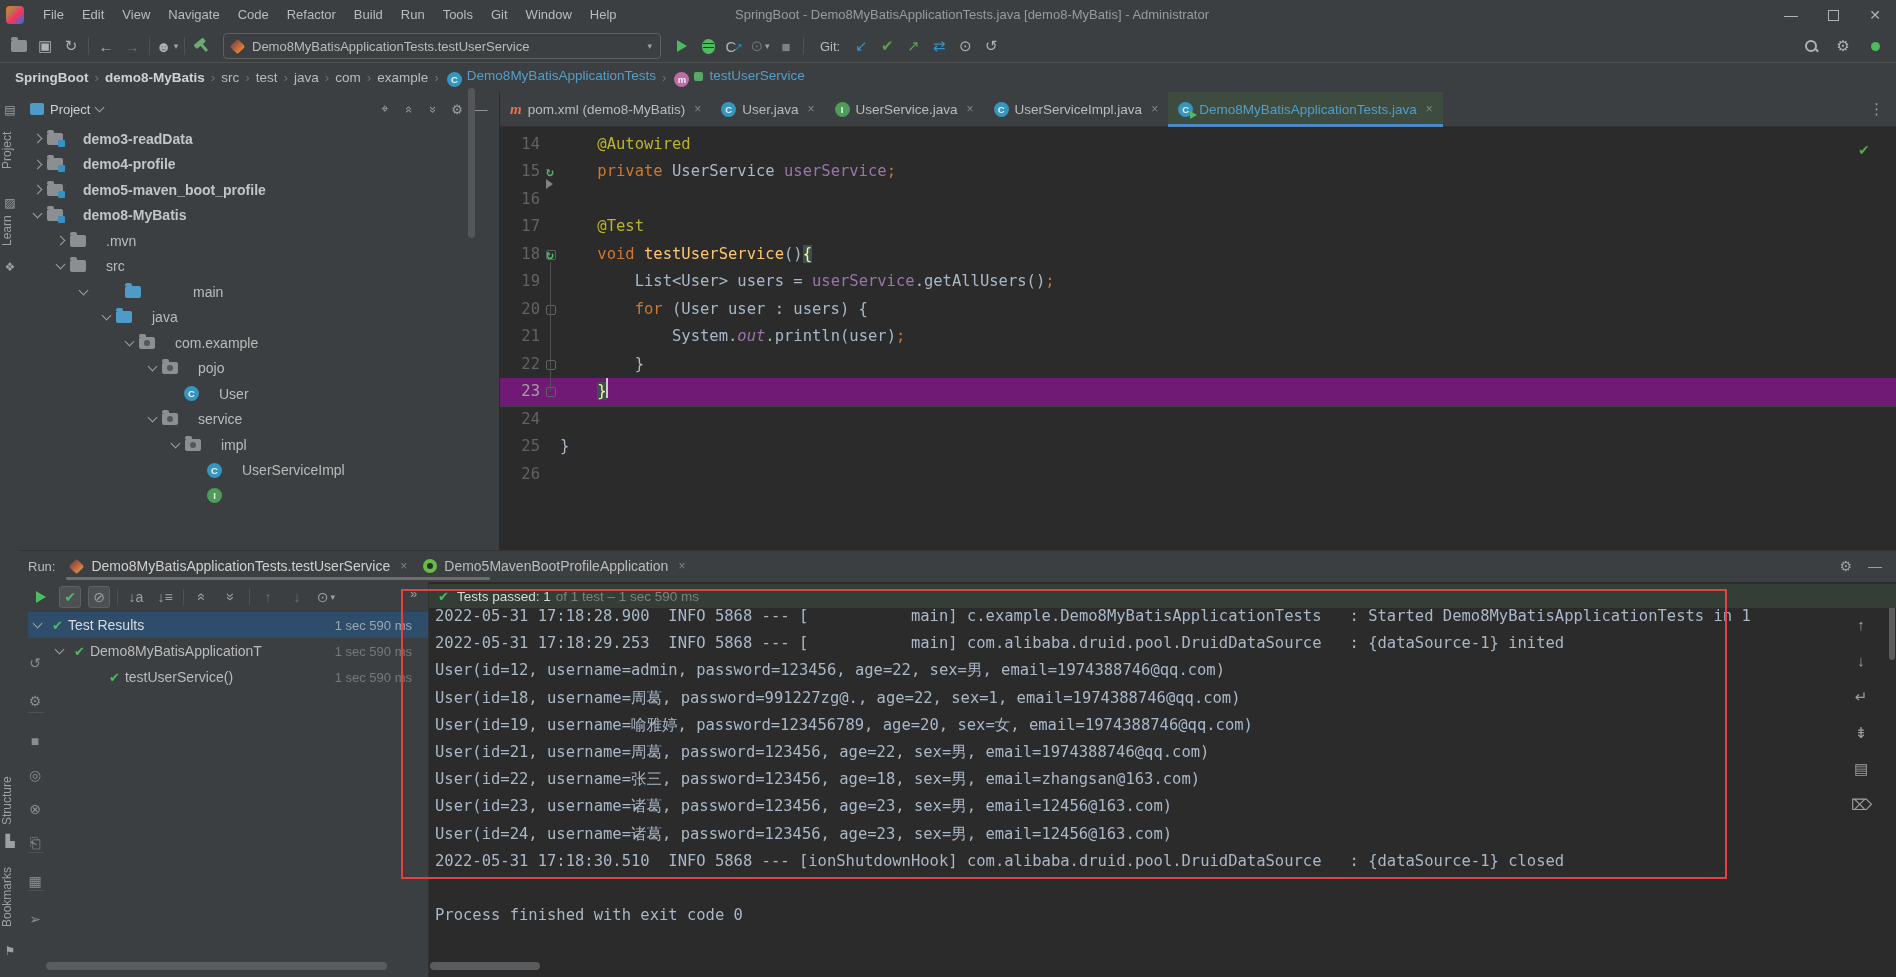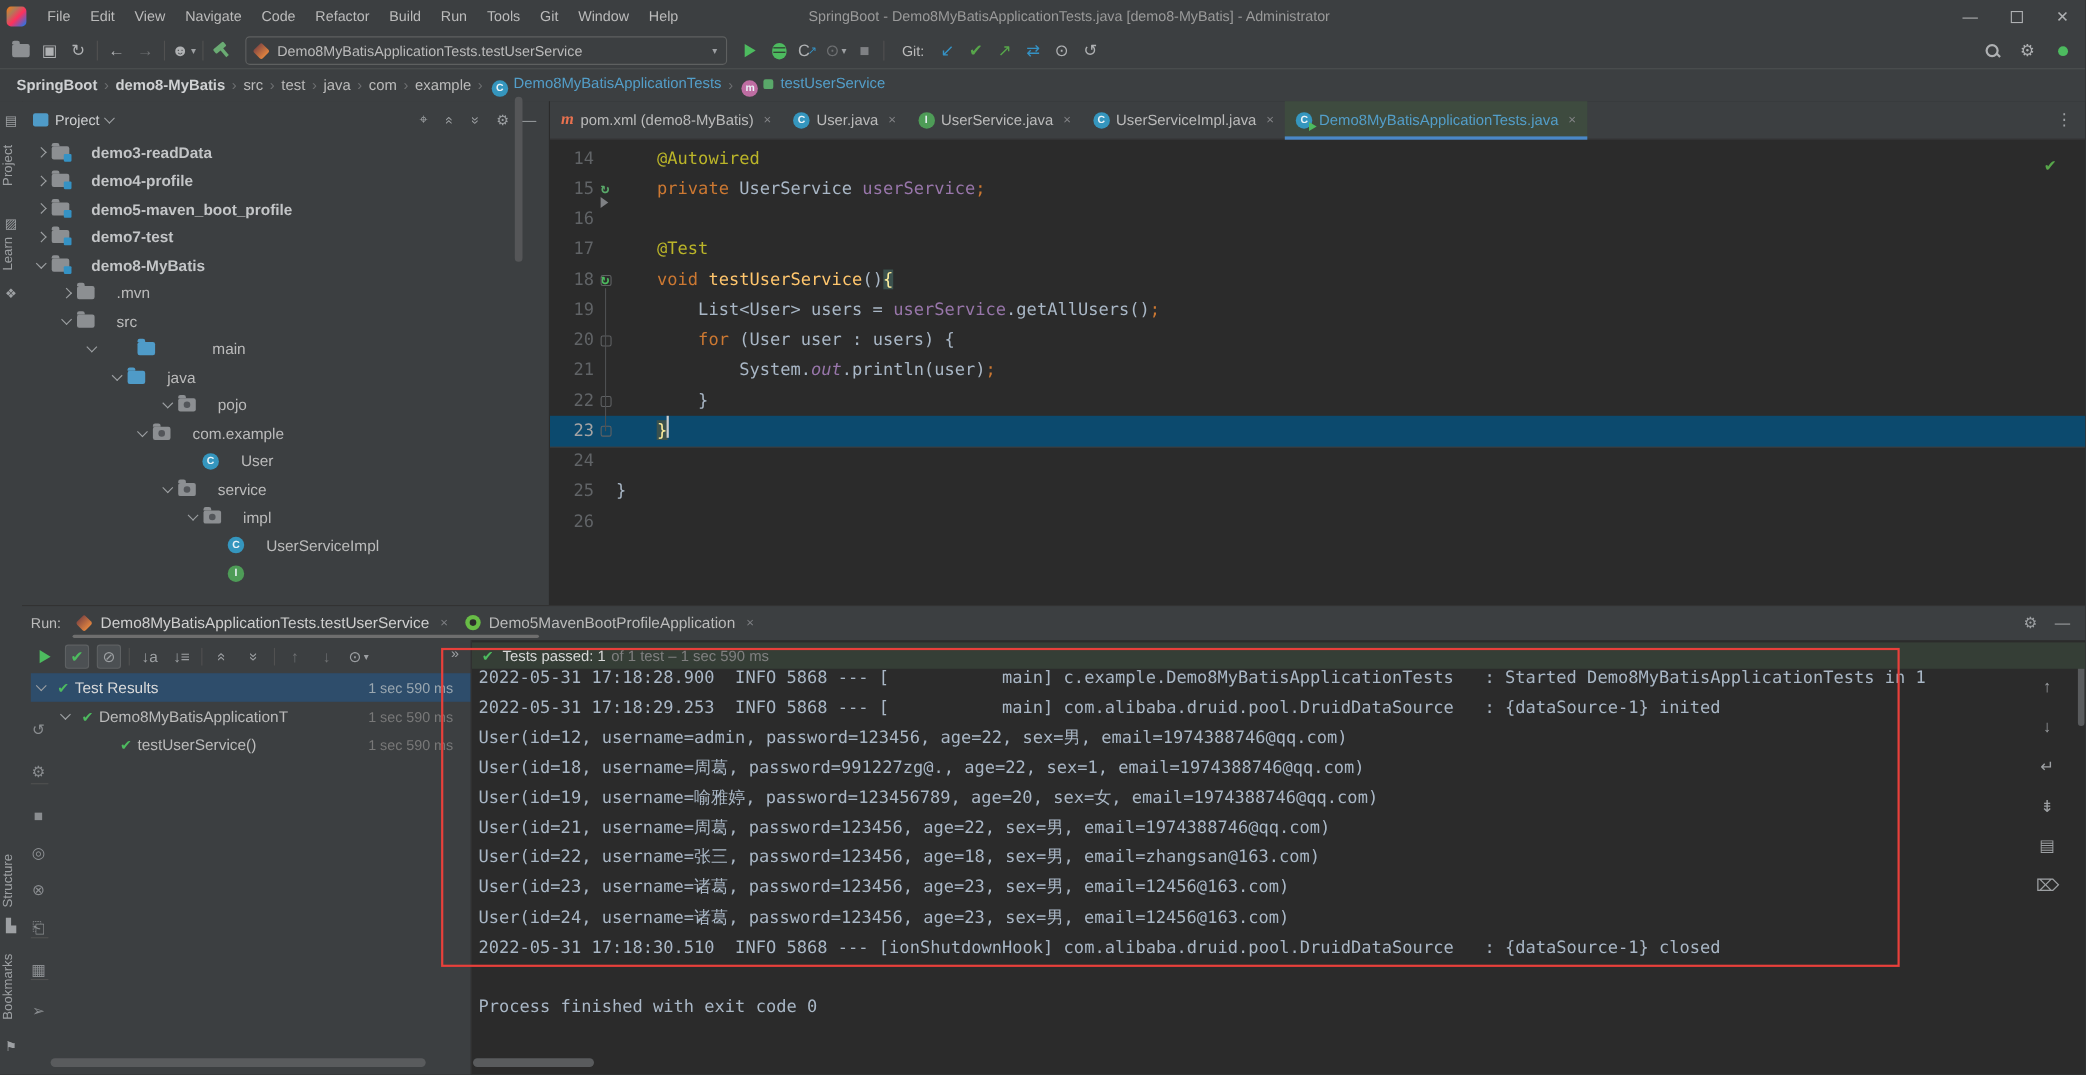--- a/index.html
+++ b/index.html
@@ -82,21 +82,21 @@
   .m-ico{color:#E8714F;font-weight:bold;font-style:italic;font-family:"Liberation Serif",serif;font-size:15px;}
   .tc-wrap{position:relative;}
   .tc-wrap .mini{position:absolute;right:-4px;bottom:-2px;width:0;height:0;
       border-left:7px solid #4DBB5F;border-top:4px solid transparent;border-bottom:4px solid transparent;}
   #tabbar-more{margin-left:auto;align-self:center;color:#9DA0A3;padding:0 12px;font-size:15px;}
   #code{position:absolute;left:0;top:38.5px;width:1396px;height:419px;font-size:15.5px;line-height:27.5px;}
   .cline{position:relative;height:27.5px;white-space:pre;font-family:"DejaVu Sans Mono",monospace;color:#A9B7C6;}
   .lnum{position:absolute;left:0;top:0;width:40px;text-align:right;color:#606366;}
   .lnum.cur{color:#A4A3A3;}
   .ctext{position:absolute;left:60px;top:0;}
-  .caretline{background:#0c4a6e;box-shadow:0 1px 0 #3E4042;}
+  .caretline{background:#701a75;box-shadow:0 1px 0 #3E4042;}
   .tok-kw{color:#CC7832;} .tok-ann{color:#BBB529;} .tok-plain{color:#A9B7C6;}
   .tok-field{color:#9876AA;} .tok-fieldi{color:#9876AA;font-style:italic;}
   .tok-method{color:#FFC66D;} .tok-semi{color:#CC7832;}
   .tok-bracehl{background:#3B514D;color:#FFEF9E;}
   .gut-ico{position:absolute;left:42px;width:16px;text-align:center;color:#59A869;font-weight:bold;font-size:13px;}
   .fold-mark{position:absolute;left:46px;width:8px;height:8px;border:1px solid #5F6163;border-radius:2px;}
   #fold-line{left:550px;top:262px;width:1px;height:130px;background:#4E5052;}
   #gut-tri{left:546px;top:179px;width:0;height:0;border-left:7px solid #7F8184;border-top:5px solid transparent;border-bottom:5px solid transparent;}
   #caret{left:606px;top:378px;width:2px;height:20px;background:#CCCCCC;}
   #insp-ok{left:1858px;top:142px;color:#57A64A;font-size:14px;}
@@ -273,25 +273,20 @@
           <span class="chev" style="transform: rotate(-45deg);"></span>
           <span class="fold module"></span>
           <span class="tree-label b">demo4-profile</span>
         </div>
         <div class="tree-row" style="padding-left: 12px;">
           <span class="chev" style="transform: rotate(-45deg);"></span>
           <span class="fold module"></span>
           <span class="tree-label b">demo5-maven_boot_profile</span>
         </div>
         <div class="tree-row" style="padding-left: 12px;">
-          <span class="chev" style="transform: rotate(-45deg);"></span>
-          <span class="fold module"></span>
-          <span class="tree-label b">demo7-test</span>
-        </div>
-        <div class="tree-row" style="padding-left: 12px;">
           <span class="chev down"></span>
           <span class="fold module"></span>
           <span class="tree-label b">demo8-MyBatis</span>
         </div>
         <div class="tree-row" style="padding-left: 35px;">
           <span class="chev" style="transform: rotate(-45deg);"></span>
           <span class="fold"></span>
           <span class="tree-label">.mvn</span>
         </div>
         <div class="tree-row" style="padding-left: 35px;">
@@ -302,29 +297,29 @@
         <div class="tree-row" style="padding-left: 58px; gap: 32px;">
           <span class="chev down"></span>
           <span class="fold blue"></span>
           <span class="tree-label">main</span>
         </div>
         <div class="tree-row" style="padding-left: 81px;">
           <span class="chev down"></span>
           <span class="fold blue"></span>
           <span class="tree-label">java</span>
         </div>
+        <div class="tree-row" style="padding-left: 104px;">
+          <span class="chev down"></span>
+          <span class="fold pkg"></span>
+          <span class="tree-label">com.example</span>
+        </div>
         <div class="tree-row" style="padding-left: 127px;">
           <span class="chev down"></span>
           <span class="fold pkg"></span>
           <span class="tree-label">pojo</span>
-        </div>
-        <div class="tree-row" style="padding-left: 104px;">
-          <span class="chev down"></span>
-          <span class="fold pkg"></span>
-          <span class="tree-label">com.example</span>
         </div>
         <div class="tree-row" style="padding-left: 150px;">
           <span style="width: 14px; flex: 0 0 auto;"></span>
           <span class="cls-ico">C</span>
           <span class="tree-label">User</span>
         </div>
         <div class="tree-row" style="padding-left: 127px;">
           <span class="chev down"></span>
           <span class="fold pkg"></span>
           <span class="tree-label">service</span>

